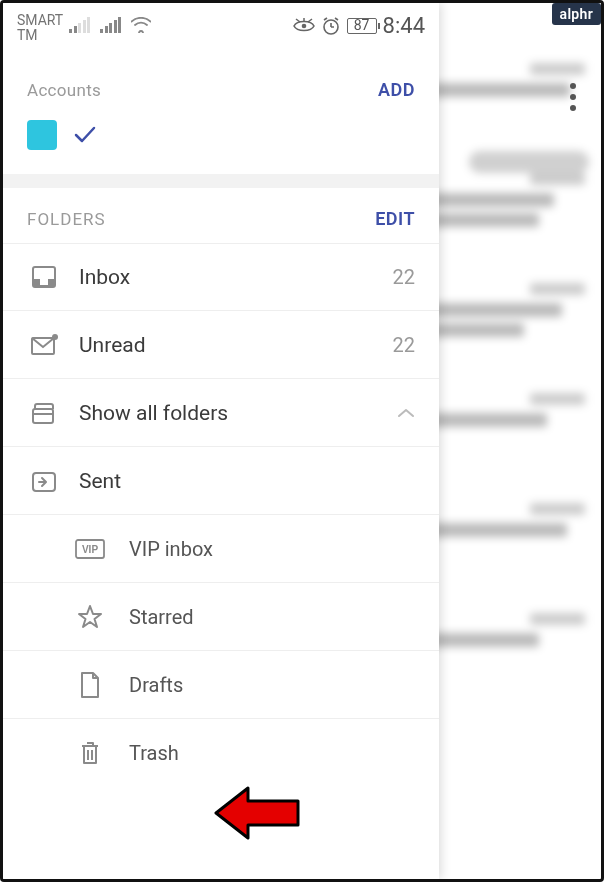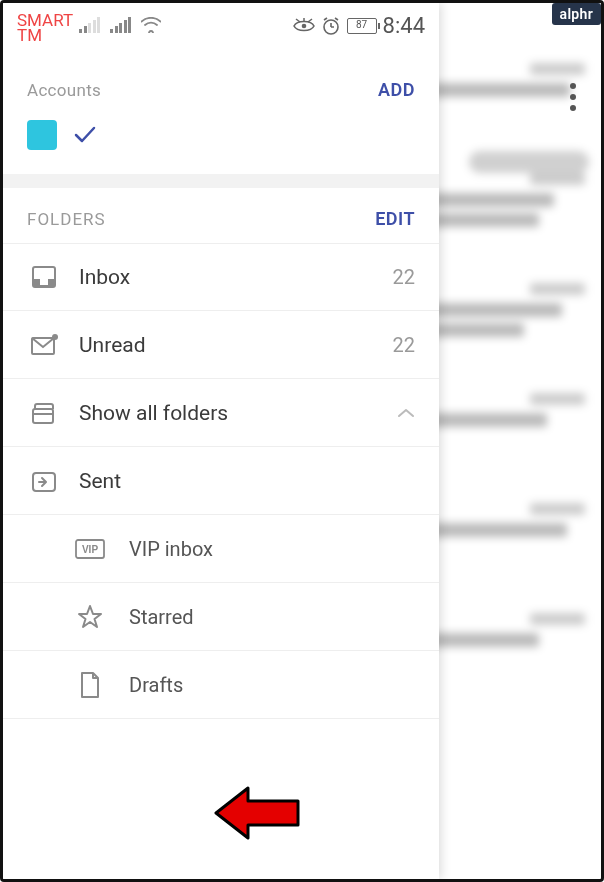--- a/index.html
+++ b/index.html
@@ -15,25 +15,25 @@
   .bg-line { height: 14px; background: #bbb; border-radius: 3px; margin-bottom: 6px; }
   .bg-pill { position:absolute; top:148px; right:12px; width:120px; height:22px; background:#d0d0d0; border-radius:11px;}
   .bg-dots { position:absolute; top:80px; right:25px; display:flex; flex-direction:column; gap:5px;}
   .bg-dots span{width:6px;height:6px;background:#555;border-radius:50%;}
 
   
   .drawer { position: absolute; top: 0; left: 0; width: 436px; bottom: 0; background: #fff; box-shadow: 2px 0 10px rgba(0,0,0,.15); display:flex; flex-direction:column; }
 
   
   .statusbar { height: 48px; display:flex; align-items:flex-start; padding: 10px 14px 0 14px; color:#777; font-size:13px; }
-  .carrier { line-height: 15px; font-size: 17px; color:#ef4444; }
+  .carrier { line-height: 15px; font-size: 14px; color:#737373; }
   .sb-icons-left { display:flex; align-items:flex-end; gap:10px; margin-left:6px; margin-top:4px;}
   .sb-right { margin-left:auto; display:flex; align-items:center; gap:6px; color:#666; }
   .clock { font-size: 22px; color:#555; font-weight:400;}
-  .battery { border:1.5px solid #666; width:30px; height:16px; border-radius:2px; position:relative; display:flex; align-items:flex-start; justify-content:center; font-size:10px; color:#555;}
+  .battery { border:1.5px solid #666; width:30px; height:16px; border-radius:2px; position:relative; display:flex; align-items:flex-end; justify-content:center; font-size:14px; color:#555;}
   .battery::after{content:''; position:absolute; right:-4px; top:4px; width:2px; height:6px; background:#666;}
   .signal { display:flex; align-items:flex-end; gap:1.5px; height:16px;}
   .signal span{width:3px; background:#888;}
   .signal .b1{height:4px;} .signal .b2{height:7px;} .signal .b3{height:10px;} .signal .b4{height:13px;} .signal .b5{height:16px;}
   .signal.dim .b3,.signal.dim .b4,.signal.dim .b5{background:#ddd;}
   .wifi{font-size:18px;color:#888;}
 
   
   .sec-header { display:flex; align-items:center; padding: 28px 24px 10px 24px; }
   .sec-title { color:#9a9a9a; font-size:17px; letter-spacing:.3px;}
@@ -259,20 +259,30 @@
         <span class="ic">
           <svg width="22" height="28" viewBox="0 0 22 28">
               <path d="M3 2 H14 L19 7 V26 H3 Z" fill="none" stroke="#8a8a8a" stroke-width="2" stroke-linejoin="round"></path>
               <path d="M14 2 V7 H19" fill="none" stroke="#8a8a8a" stroke-width="2" stroke-linejoin="round"></path>
             </svg>
         </span>
         <span class="lbl">Drafts</span>
       </div>
 
 
+      <div class="row sub" style="border-bottom:none;">
+        <span class="ic">
+          <svg width="22" height="26" viewBox="0 0 22 26">
+              <path d="M3 6 H19 M5 6 V23 H17 V6 M8 3 H14 V6" fill="none" stroke="#8a8a8a" stroke-width="2" stroke-linejoin="round"></path>
+              <line x1="9" y1="10" x2="9" y2="20" stroke="#8a8a8a" stroke-width="2"></line>
+              <line x1="13" y1="10" x2="13" y2="20" stroke="#8a8a8a" stroke-width="2"></line>
+            </svg>
+        </span>
+        <span class="lbl">Trash</span>
+      </div>
 
     </div>
   </div>
 
   <div class="arrow">
     <svg width="90" height="60" viewBox="0 0 90 60">
       <path d="M85 18 L35 18 L35 5 L3 30 L35 55 L35 42 L85 42 Z" fill="#e40000" stroke="#000" stroke-width="3" stroke-linejoin="round"></path>
     </svg>
   </div>
 

